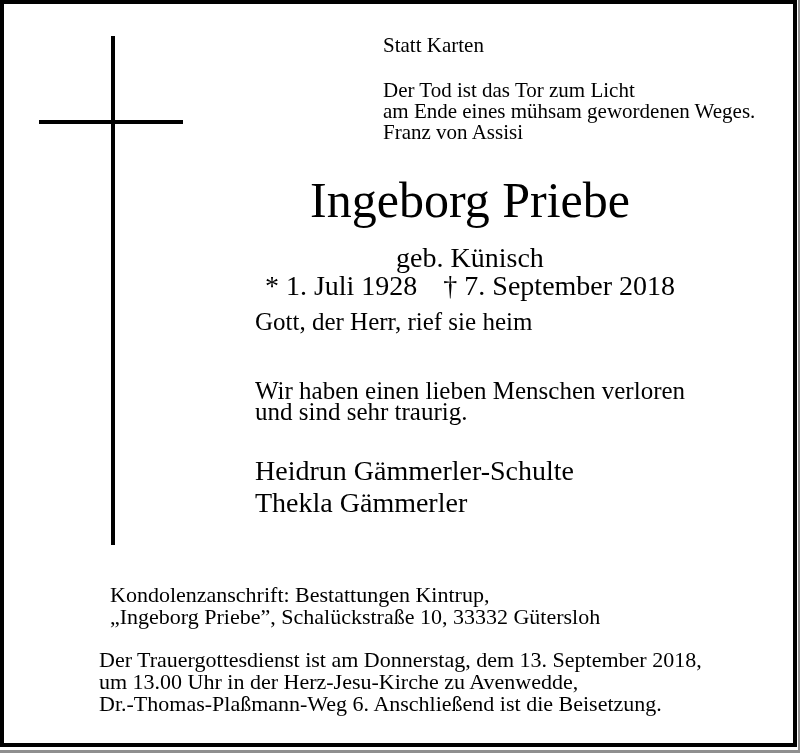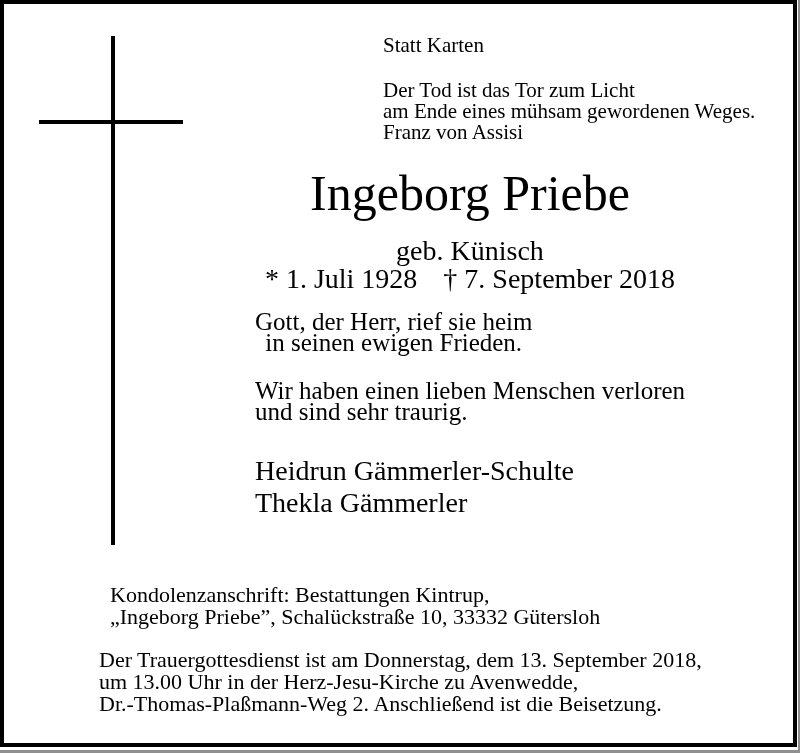--- a/index.html
+++ b/index.html
@@ -26,21 +26,21 @@
   }
 
   
   .cross-v { left: 111px; top: 36px;  width: 4px;   height: 509px; background: #000; }
   .cross-h { left: 39px;  top: 120px; width: 144px; height: 4px;   background: #000; }
 
   
   .preface   { left: 383px; top: 35px;  font-size: 21px; line-height: 21px; }
   .epigraph  { left: 383px; top: 80px;  font-size: 21px; line-height: 21px; }
 
-  .headline  { left: 255px; top: 4px;     width: 430px; height: 310px; }
+  .headline  { left: 255px; top: 11px;     width: 430px; height: 310px; }
   .headline > div { position: absolute; width: 100%; text-align: center; white-space: nowrap; }
   .name      { top: 164px; font-size: 50px; line-height: 50px; }
   .maiden    { top: 233px; font-size: 28px; line-height: 28px; }
   .dates     { top: 261px; font-size: 28px; line-height: 28px; }
   .dates-gap { display: inline-block; width: 26px; }
 
   .verse     { left: 255px; top: 311px; font-size: 25px; line-height: 21px; text-align: center; }
   .mourning  { left: 255px; top: 380px; font-size: 25px; line-height: 21px; }
   .mourners  { left: 255px; top: 455px; font-size: 28px; line-height: 32px; }
 
@@ -72,35 +72,34 @@
 <div class="abs headline">
   <div class="name">Ingeborg Priebe</div>
   <div class="maiden">geb. Künisch</div>
   <div class="dates">
     <span>* 1. Juli 1928</span><span class="dates-gap"></span><span>† 7. September 2018</span>
   </div>
 </div>
 
 <div class="abs verse">
   <div class="line">Gott, der Herr, rief sie heim</div>
-  <div class="line">in seinen ewigen Frieden.</div>
 </div>
 
 <div class="abs mourning">
   <div class="line">Wir haben einen lieben Menschen verloren</div>
   <div class="line">und sind sehr traurig.</div>
 </div>
 
 <div class="abs mourners">
   <div class="line">Heidrun Gämmerler-Schulte</div>
   <div class="line">Thekla Gämmerler</div>
 </div>
 
 <div class="abs condolence">
   <div class="line">Kondolenzanschrift: Bestattungen Kintrup,</div>
   <div class="line">„Ingeborg Priebe”, Schalückstraße 10, 33332 Gütersloh</div>
 </div>
 
 <div class="abs service">
   <div class="line">Der Trauergottesdienst ist am Donnerstag, dem 13. September 2018,</div>
   <div class="line">um 13.00 Uhr in der Herz-Jesu-Kirche zu Avenwedde,</div>
-  <div class="line">Dr.-Thomas-Plaßmann-Weg 2. Anschließend ist die Beisetzung.</div>
+  <div class="line">Dr.-Thomas-Plaßmann-Weg 6. Anschließend ist die Beisetzung.</div>
 </div>
 
 </body></html>

